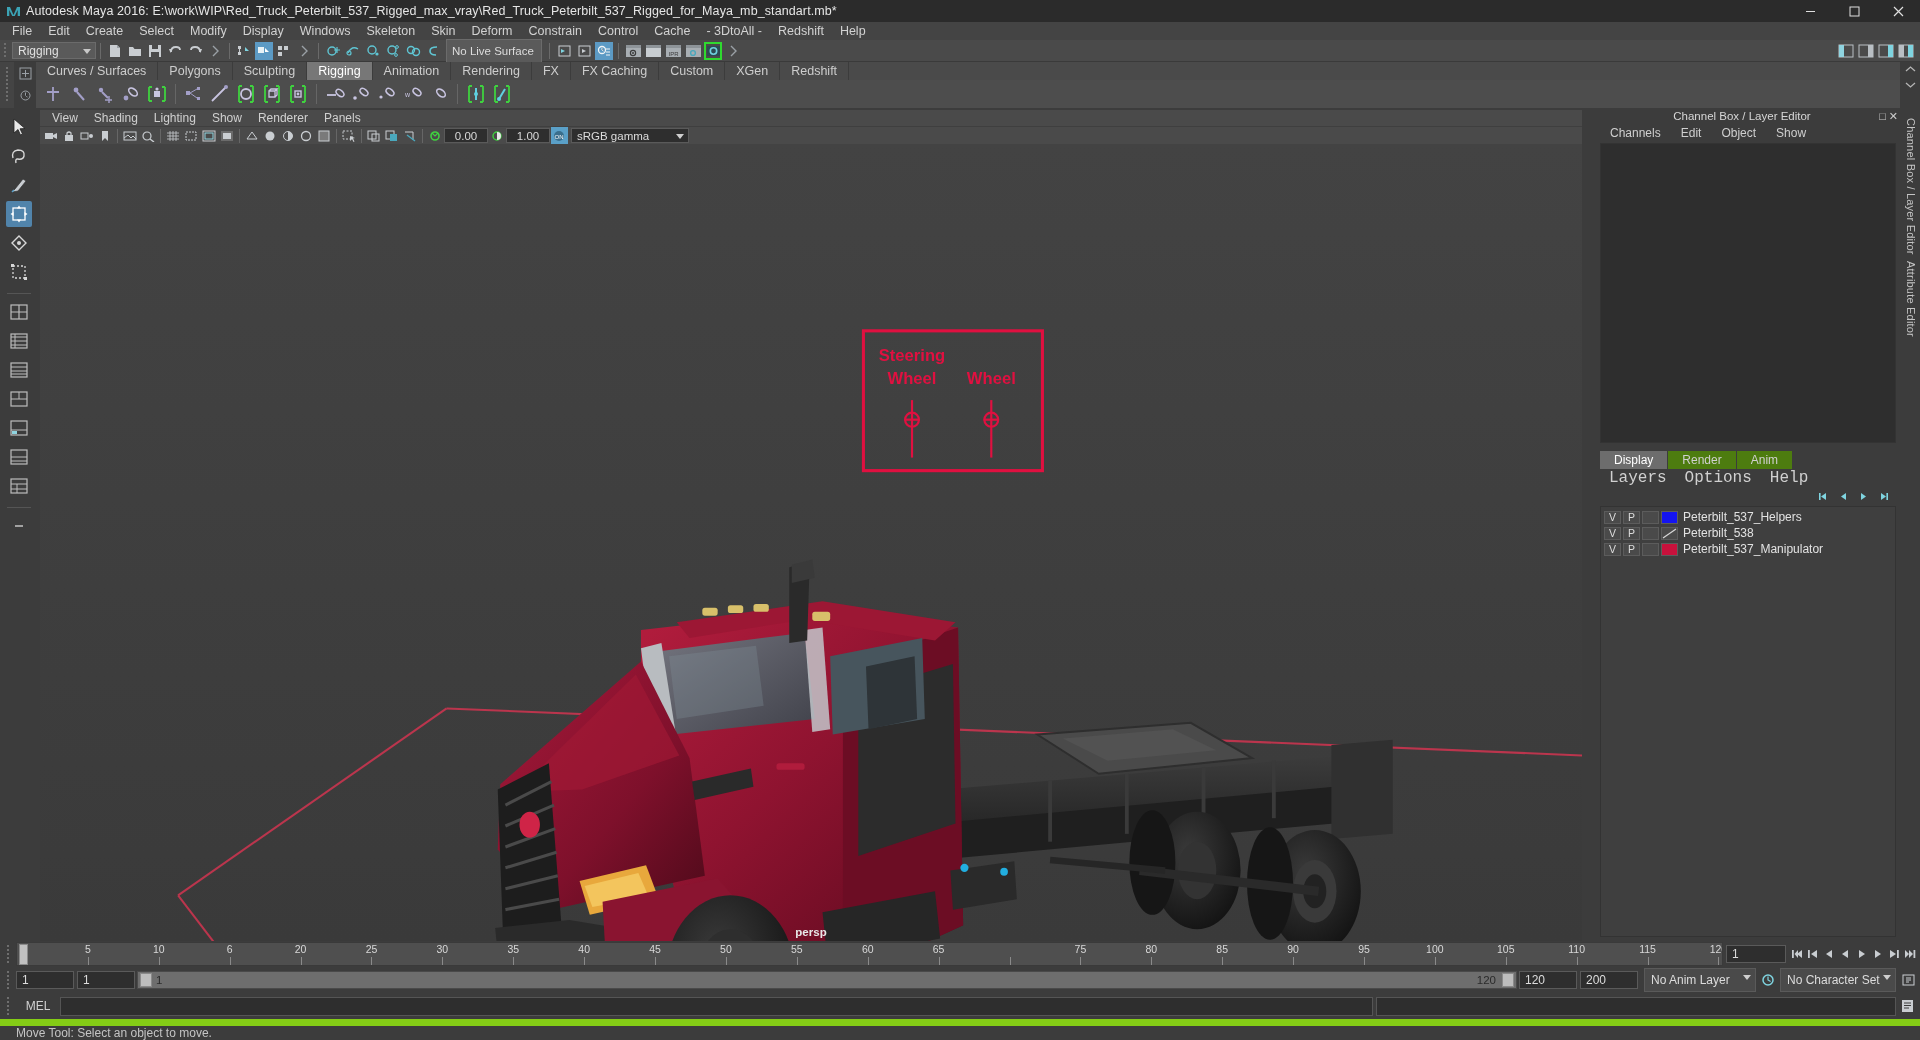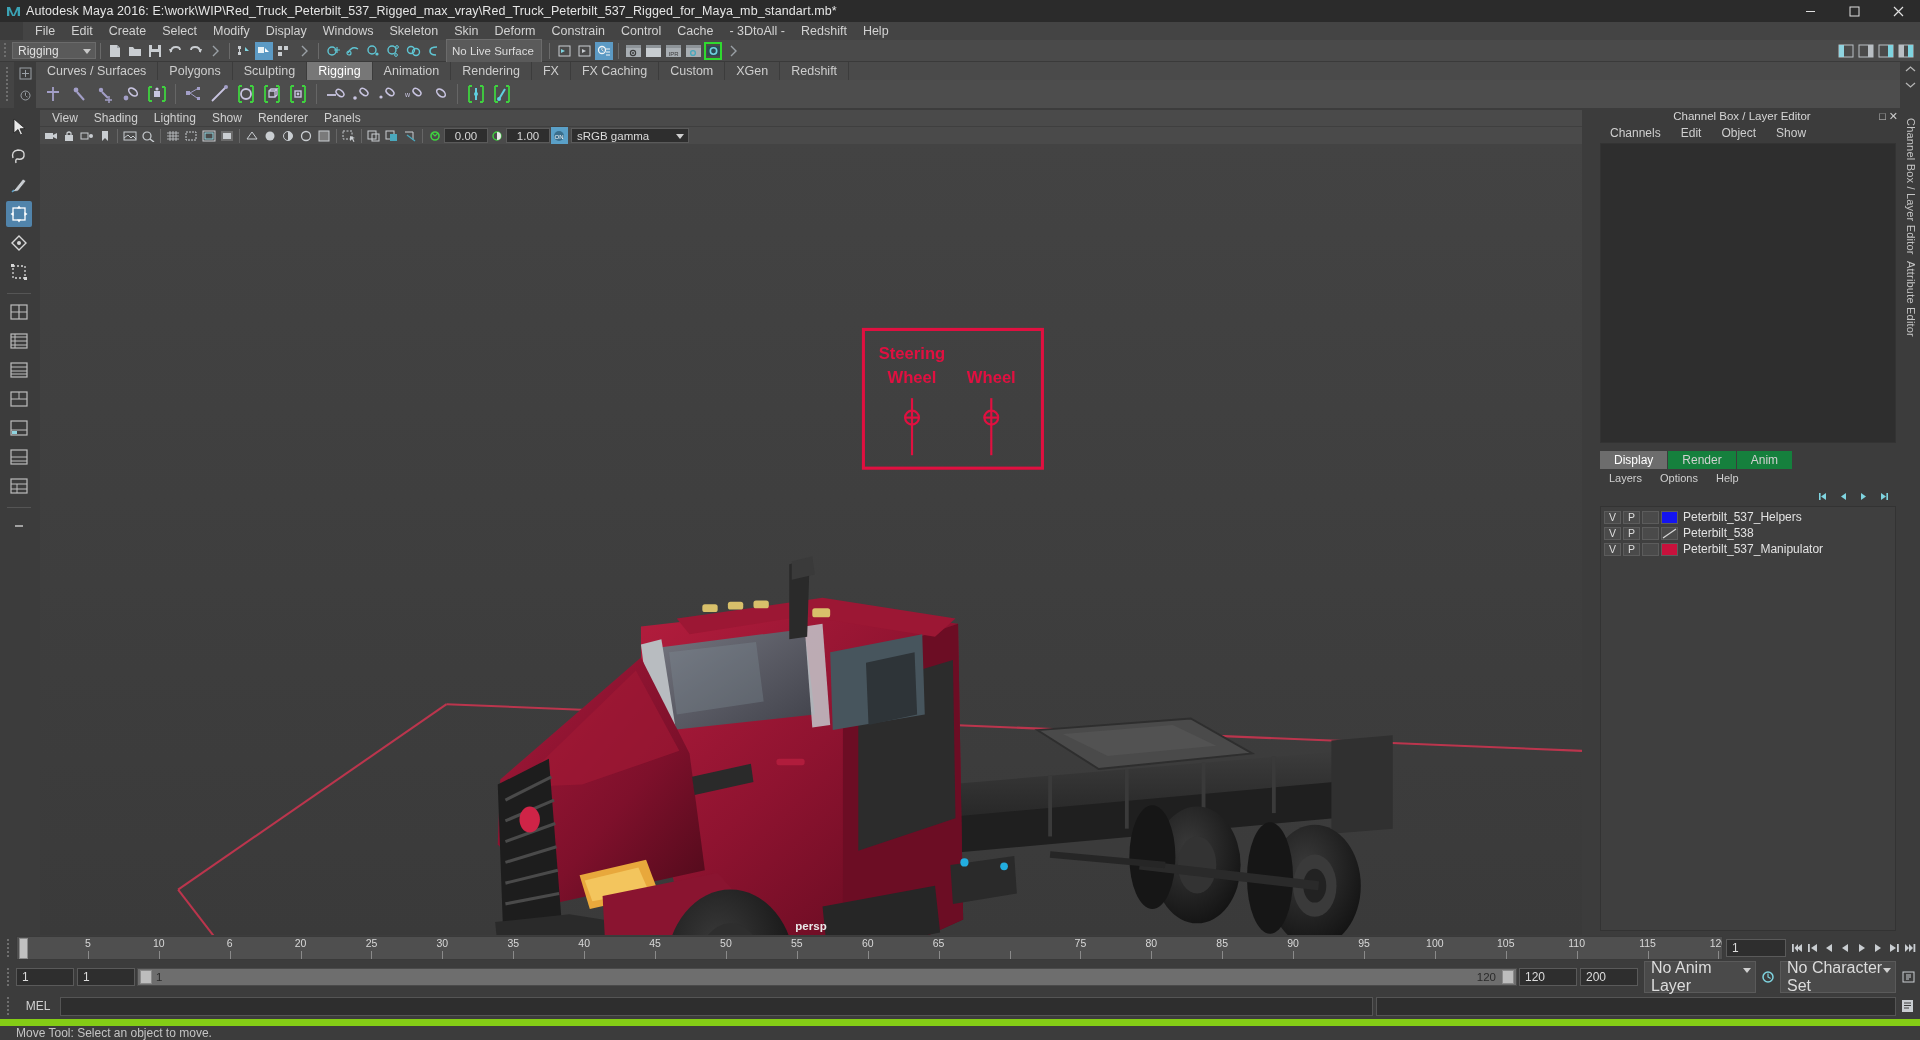--- a/index.html
+++ b/index.html
@@ -14,21 +14,21 @@
   
   .titlebar { height:22px; background:#2b2b2b; display:flex; align-items:center; flex:0 0 22px; }
   .tb-icon { width:26px; height:22px; display:flex; align-items:center; justify-content:center; }
   .tb-icon svg { display:block; }
   .tb-title { font-size:12.5px; color:#e6e6e6; white-space:nowrap; flex:1; letter-spacing:.1px;}
   .tb-btns { display:flex; height:22px; }
   .tb-btn { width:44px; height:22px; display:flex; align-items:center; justify-content:center; }
   .tb-btn svg { display:block; }
 
   
-  .menubar { height:18px; background:#444; display:flex; align-items:center; padding-left:4px; flex:0 0 18px;margin-left:23px; }
+  .menubar { height:18px; background:#444; display:flex; align-items:center; padding-left:4px; flex:0 0 18px; }
   .menu-item { padding:0 8px; font-size:12.5px; color:#d2d2d2; height:18px; line-height:18px; white-space:nowrap; }
 
   
   .toolbar { height:22px; background:#4a4a4a; display:flex; align-items:center; flex:0 0 22px; border-bottom:1px solid #3a3a3a;}
   .grip { width:10px; height:22px; display:flex; align-items:center; justify-content:center; }
   .grip i { display:block; width:2px; height:16px;
     background:repeating-linear-gradient(to bottom,#6e6e6e 0 2px,transparent 2px 4px); }
   .menuset { width:84px; height:17px; background:#5a5a5a; border:1px solid #6b6b6b; font-size:12px;
      color:#e0e0e0; display:flex; align-items:center; padding-left:5px; position:relative; margin-left:2px;}
   .menuset .arw { position:absolute; right:4px; top:6px; border-left:4px solid transparent;
@@ -86,25 +86,25 @@
   
   .right-panel { width:320px; background:#3c3c3c; display:flex; flex-direction:column; }
   .rp-title { height:16px; background:#3c3c3c; display:flex; align-items:center; justify-content:center;
      font-size:11.5px; color:#d6d6d6; position:relative; }
   .rp-title .x { position:absolute; right:4px; top:2px; font-size:11px; color:#ccc; }
   .rp-title .dot { position:absolute; right:16px; top:2px; font-size:11px; color:#ccc; }
   .cb-tabs { height:17px; display:flex; align-items:center; background:#3c3c3c; padding-left:18px;}
   .cb-tab { font-size:12px; color:#cfcfcf; padding:0 10px; }
   .cb-body { flex:0 0 300px; background:#2e2e2e; margin:2px 6px 0 18px; border:1px solid #333; }
   .layer-tabs { height:18px; display:flex; margin:8px 0 0 18px; align-items:flex-end; }
-  .ltab { height:18px; line-height:18px; padding:0 14px; font-size:12px; color:#d0d0d0; background:#15803d;
+  .ltab { height:18px; line-height:18px; padding:0 14px; font-size:12px; color:#d0d0d0; background:#4d7c0f;
      border-right:1px solid #3c3c3c; }
   .ltab.active { background:#6d6d6d; color:#fff; }
   .layer-menu { height:17px; display:flex; align-items:center; padding-left:18px; }
-  .lmenu { font-size:11px; color:#d0d0d0; padding:0 9px; }
+  .lmenu { font-size:16px; color:#d0d0d0; padding:0 9px;font-family:Liberation Mono, monospace; }
   .layer-btnrow { height:20px; display:flex; align-items:center; justify-content:flex-end; padding-right:10px; }
   .lbtn { width:17px; height:16px; display:flex; align-items:center; justify-content:center; margin-left:3px; }
   .layer-list { flex:1; background:#3f3f3f; margin:0 6px 4px 18px; border:1px solid #333; padding-top:2px;
      overflow:hidden; }
   .layer-row { height:16px; display:flex; align-items:center; padding-left:3px; }
   .lcell { width:17px; height:13px; border:1px solid #5c5c5c; background:#4a4a4a; font-size:10.5px;
      display:flex; align-items:center; justify-content:center; color:#ddd; margin-right:2px; }
   .lcell.blank { color:transparent; }
   .lswatch { width:17px; height:13px; margin-right:5px; border:1px solid #5c5c5c; }
   .lname { font-size:12px; color:#e2e2e2; white-space:nowrap; }
@@ -124,21 +124,21 @@
      font-size:12px; display:flex; align-items:center; padding-left:5px; margin-left:3px;}
   .tl-btns { display:flex; align-items:center; padding:0 3px; }
   .tlb { width:16px; height:18px; display:flex; align-items:center; justify-content:center; }
 
   .range-wrap { flex:0 0 26px; display:flex; align-items:center; background:#3c3c3c; }
   .rfld { height:18px; background:#2e2e2e; border:1px solid #5a5a5a; color:#ddd; font-size:12px;
      display:flex; align-items:center; padding-left:5px; }
   .rangebar { flex:1; height:18px; background:#6e6e6e; border:1px solid #4a4a4a; position:relative; margin:0 2px;}
   .rangebar .hnd { position:absolute; top:1px; width:12px; height:14px; background:#bdbdbd; border:1px solid #8a8a8a;}
   .rangebar .lab { position:absolute; top:2px; font-size:11.5px; color:#2b2b2b; }
-  .animlayer { height:32px; background:#4a4a4a; border:1px solid #5a5a5a; color:#dcdcdc; font-size:16px;
+  .animlayer { height:24px; background:#4a4a4a; border:1px solid #5a5a5a; color:#dcdcdc; font-size:12px;
      display:flex; align-items:center; padding-left:6px; position:relative;}
   .animlayer .arw { position:absolute; right:4px; top:6px; border-left:4px solid transparent;
      border-right:4px solid transparent; border-top:5px solid #cfcfcf;}
 
   .mel-wrap { flex:0 0 26px; display:flex; align-items:center; background:#3c3c3c; }
   .mel-lab { width:44px; text-align:center; font-size:12px; color:#d2d2d2; }
   .mel-input { flex:1; height:19px; background:#2e2e2e; border:1px solid #555; margin-right:3px; }
   .statusbar { flex:0 0 20px; display:flex; align-items:center; background:#3c3c3c; border-top:7px solid #84cc16;}
   .status-text { font-size:12px; color:#c4c4c4; padding-left:16px; }
 

